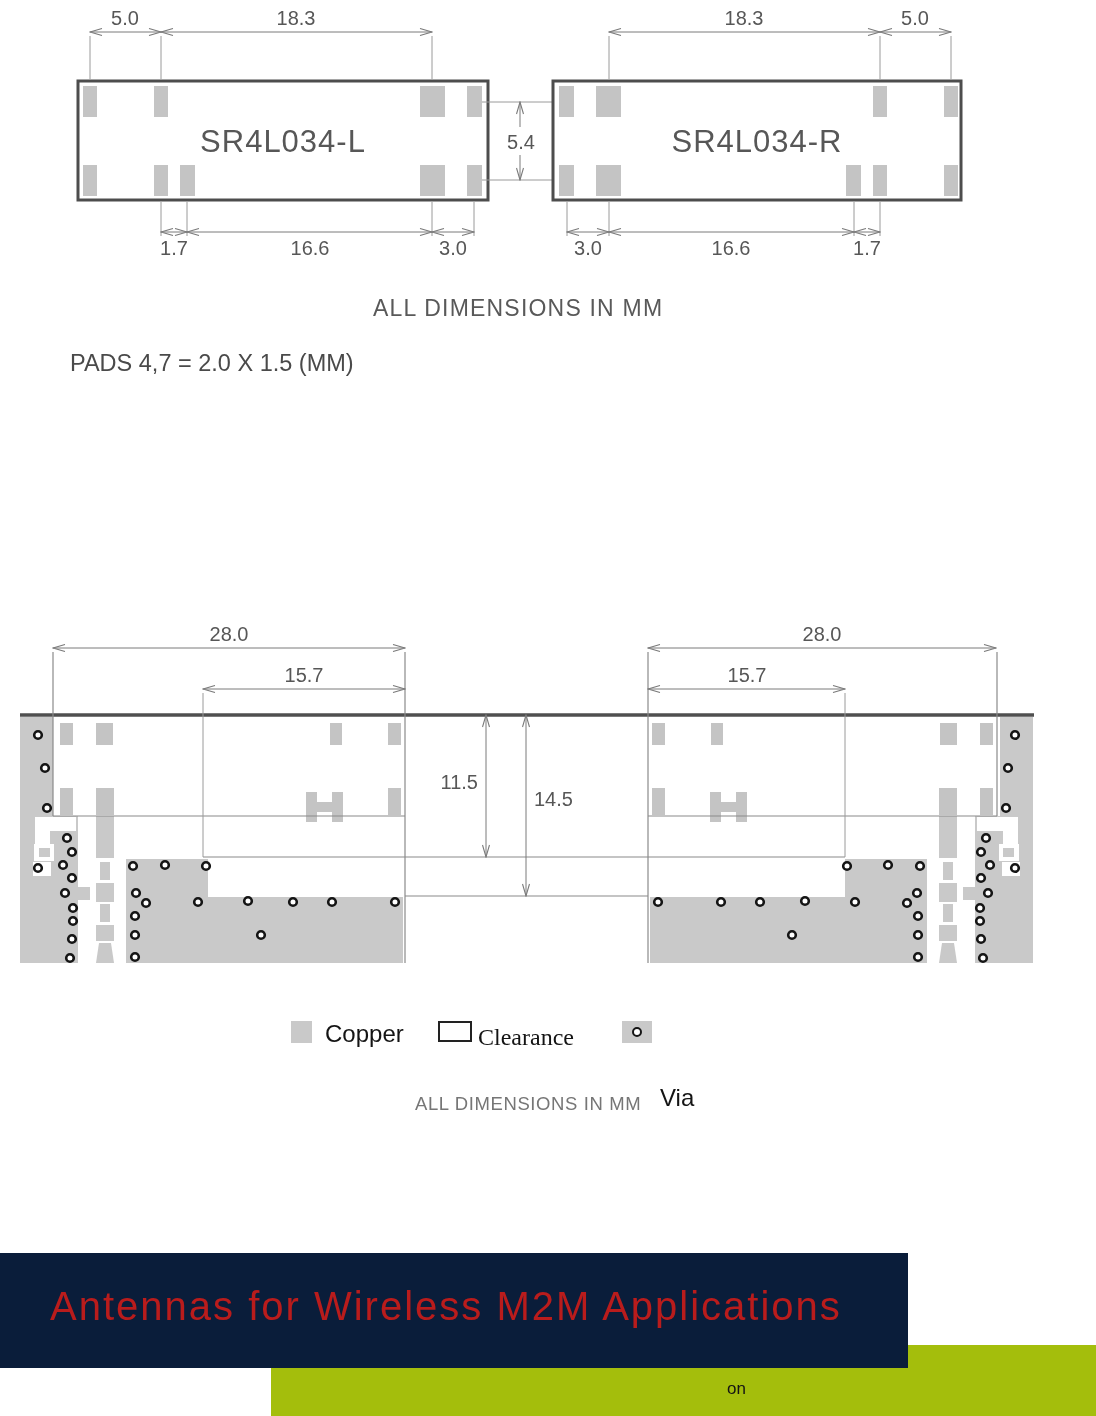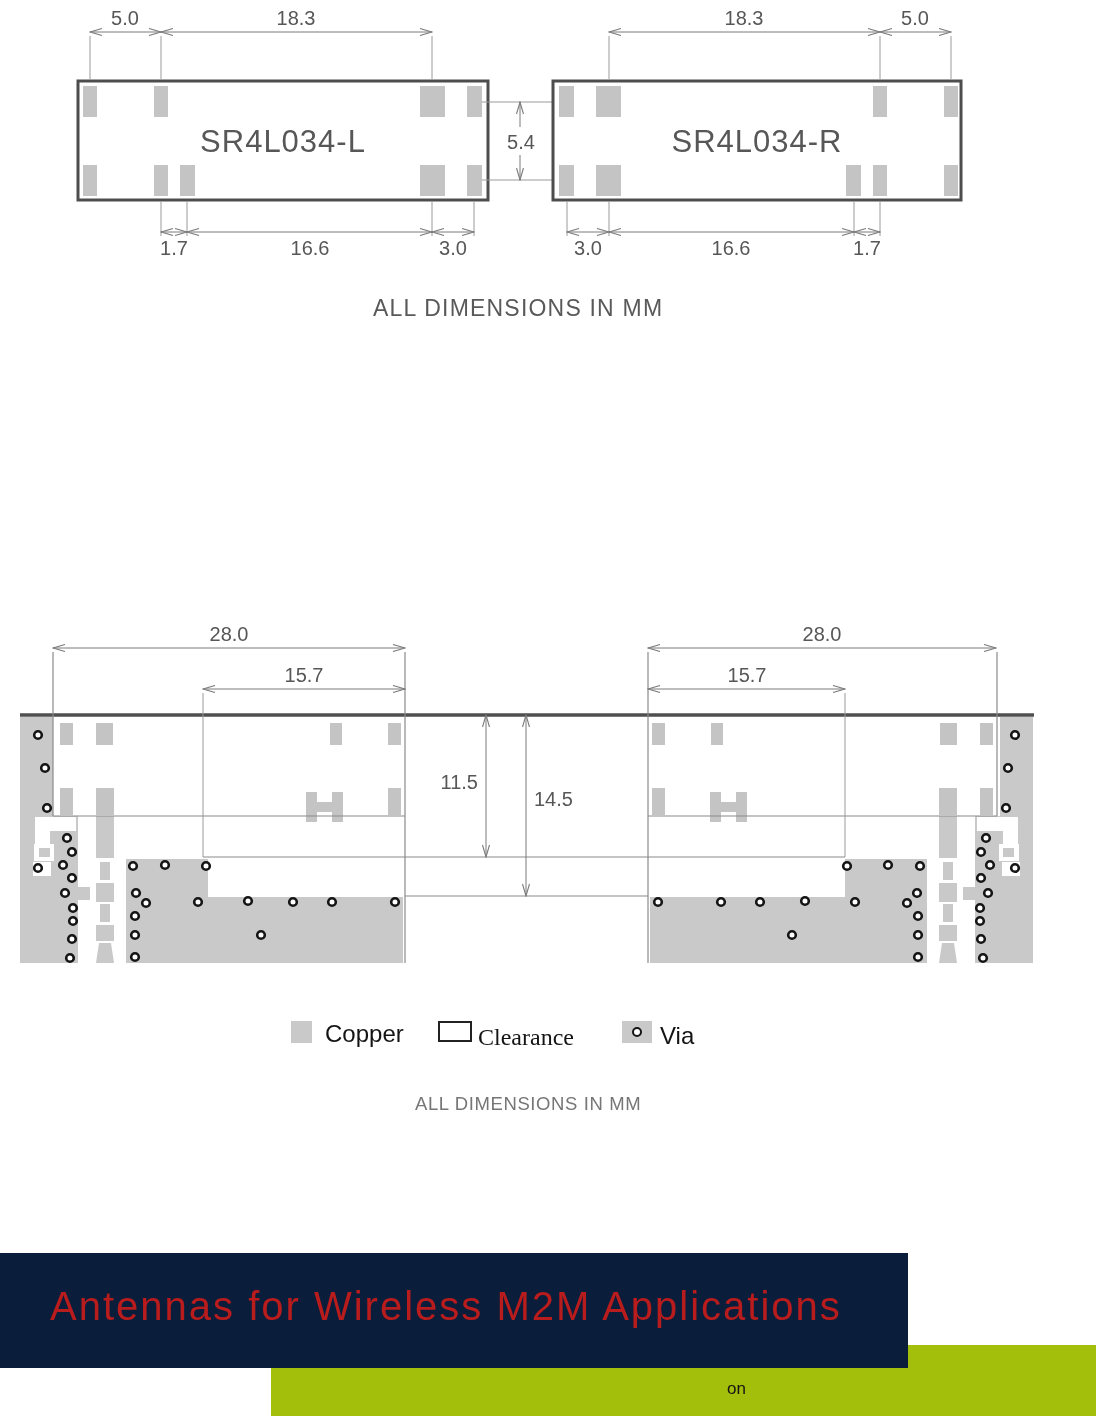--- a/index.html
+++ b/index.html
@@ -43,21 +43,21 @@
     background:#ffffff;border:2px solid #222222;
   }
   .legend-label-clearance{left:478px;top:1024px;font-family:Liberation Serif, serif;}
   .legend-swatch-via{
     position:absolute;left:622px;top:1021px;width:30px;height:22px;background:#c9c9c9;
   }
   .legend-via-circle{
     position:absolute;left:10px;top:6px;width:6px;height:6px;background:#fff;
     border:2.5px solid #151515;border-radius:50%;
   }
-  .legend-label-via{left:660px;top:1022px;}
+  .legend-label-via{left:660px;top:1084px;}
 
   .footer-green{
     position:absolute;left:271px;top:1345px;width:825px;height:71px;background:#a4be0c;
   }
   .footer-banner{
     position:absolute;left:0;top:1253px;width:908px;height:115px;background:#0a1d3a;
   }
   .footer-title{
     position:absolute;left:50px;top:1284px;color:#b91c1c;
     font-size:40px;font-weight:300;letter-spacing:2px;white-space:nowrap;
@@ -316,20 +316,21 @@
         <circle cx="918" cy="935" r="3.8" class="via"></circle>
         <circle cx="792" cy="935" r="3.8" class="via"></circle>
         <circle cx="918" cy="957" r="3.8" class="via"></circle>
       </g>
   </g>
 </svg>
 
 <div class="note-1">ALL DIMENSIONS IN MM</div>
 
 <div class="pads-note">
+  <div>PADS 4,7 = 2.0 X 1.5 (MM)</div>
 </div>
 
 <div class="legend">
   <div class="legend-swatch-copper"></div>
   <div class="legend-label legend-label-copper">Copper</div>
   <div class="legend-swatch-clearance"></div>
   <div class="legend-label legend-label-clearance">Clearance</div>
   <div class="legend-swatch-via">
     <div class="legend-via-circle"></div>
   </div>

